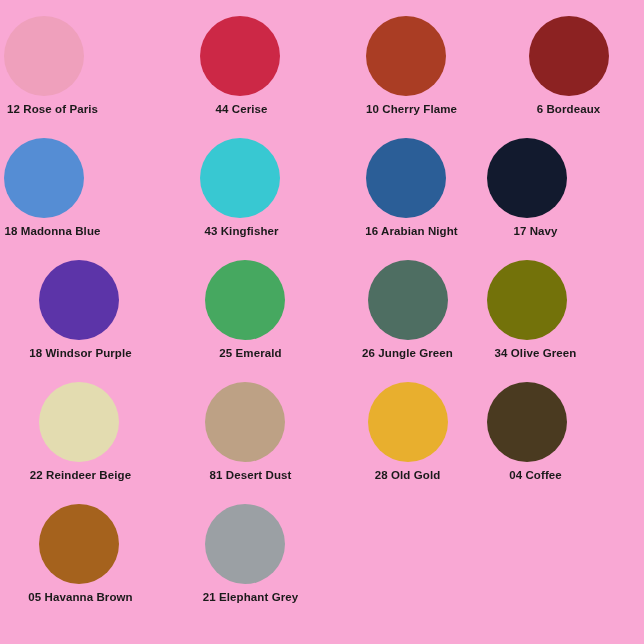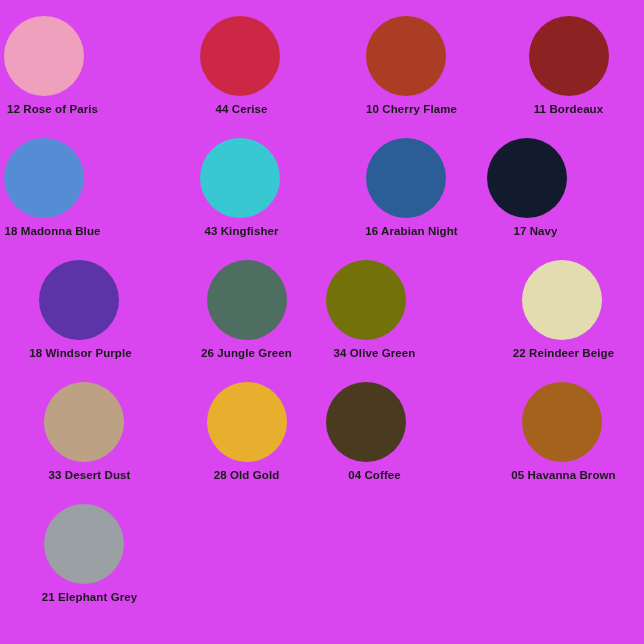--- a/index.html
+++ b/index.html
@@ -9,21 +9,21 @@
     width: 644px;
     height: 644px;
     background: #ffffff;
     font-family: "Liberation Sans", sans-serif;
     overflow: hidden;
   }
 
   #color-chart {
     width: 644px;
     height: 644px;
-    background: #d946ef;
+    background: #f9a8d4;
     position: relative;
     padding: 10px 0 0 0;
   }
 
   .swatch-grid {
     display: grid;
     grid-template-columns: repeat(4, 1fr);
     grid-template-rows: repeat(5, 122px);
     width: 644px;
   }
@@ -78,21 +78,21 @@
       <div class="swatch-cell col-1">
         <div class="swatch-disc" style="background: rgb(204, 40, 70);"></div>
         <div class="swatch-label">44 Cerise</div>
       </div>
       <div class="swatch-cell col-2">
         <div class="swatch-disc" style="background: rgb(170, 61, 36);"></div>
         <div class="swatch-label">10 Cherry Flame</div>
       </div>
       <div class="swatch-cell col-3">
         <div class="swatch-disc" style="background: rgb(140, 34, 34);"></div>
-        <div class="swatch-label">11 Bordeaux</div>
+        <div class="swatch-label">6 Bordeaux</div>
       </div>
       <div class="swatch-cell col-0">
         <div class="swatch-disc" style="background: rgb(85, 141, 212);"></div>
         <div class="swatch-label">18 Madonna Blue</div>
       </div>
       <div class="swatch-cell col-1">
         <div class="swatch-disc" style="background: rgb(56, 200, 210);"></div>
         <div class="swatch-label">43 Kingfisher</div>
       </div>
       <div class="swatch-cell col-2">
@@ -100,35 +100,39 @@
         <div class="swatch-label">16 Arabian Night</div>
       </div>
       <div class="swatch-cell col-0">
         <div class="swatch-disc" style="background: rgb(18, 26, 46);"></div>
         <div class="swatch-label">17 Navy</div>
       </div>
       <div class="swatch-cell col-1">
         <div class="swatch-disc" style="background: rgb(92, 52, 168);"></div>
         <div class="swatch-label">18 Windsor Purple</div>
       </div>
+      <div class="swatch-cell col-2">
+        <div class="swatch-disc" style="background: rgb(70, 168, 96);"></div>
+        <div class="swatch-label">25 Emerald</div>
+      </div>
       <div class="swatch-cell col-3">
         <div class="swatch-disc" style="background: rgb(78, 110, 98);"></div>
         <div class="swatch-label">26 Jungle Green</div>
       </div>
       <div class="swatch-cell col-0">
         <div class="swatch-disc" style="background: rgb(115, 114, 10);"></div>
         <div class="swatch-label">34 Olive Green</div>
       </div>
       <div class="swatch-cell col-1">
         <div class="swatch-disc" style="background: rgb(227, 220, 176);"></div>
         <div class="swatch-label">22 Reindeer Beige</div>
       </div>
       <div class="swatch-cell col-2">
         <div class="swatch-disc" style="background: rgb(189, 161, 133);"></div>
-        <div class="swatch-label">33 Desert Dust</div>
+        <div class="swatch-label">81 Desert Dust</div>
       </div>
       <div class="swatch-cell col-3">
         <div class="swatch-disc" style="background: rgb(232, 175, 46);"></div>
         <div class="swatch-label">28 Old Gold</div>
       </div>
       <div class="swatch-cell col-0">
         <div class="swatch-disc" style="background: rgb(74, 58, 32);"></div>
         <div class="swatch-label">04 Coffee</div>
       </div>
       <div class="swatch-cell col-1">

